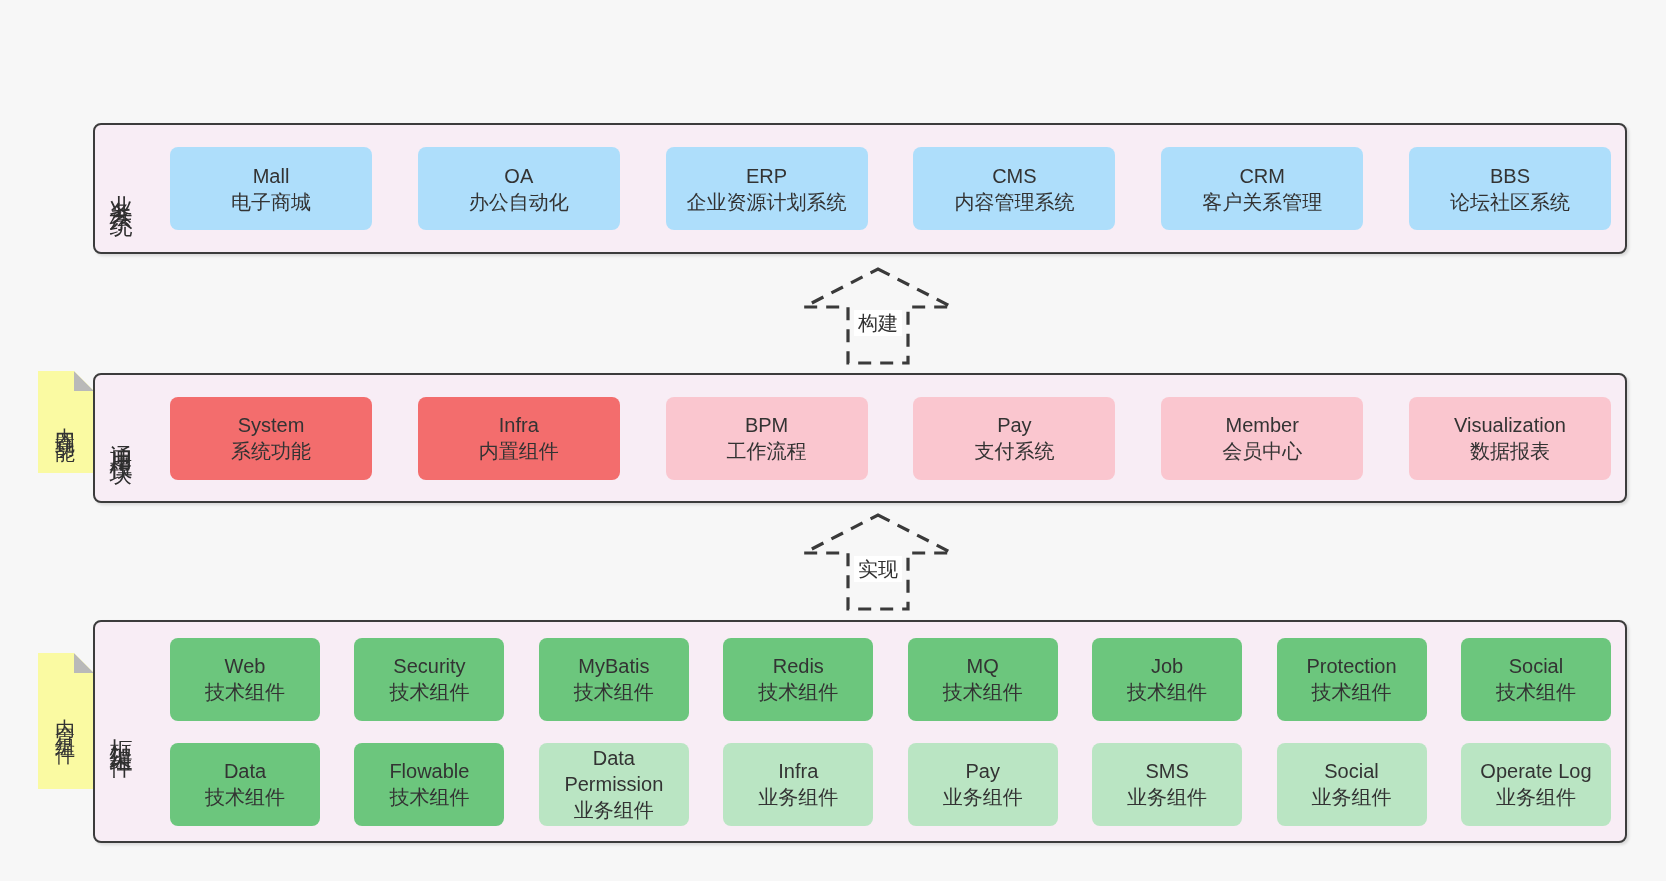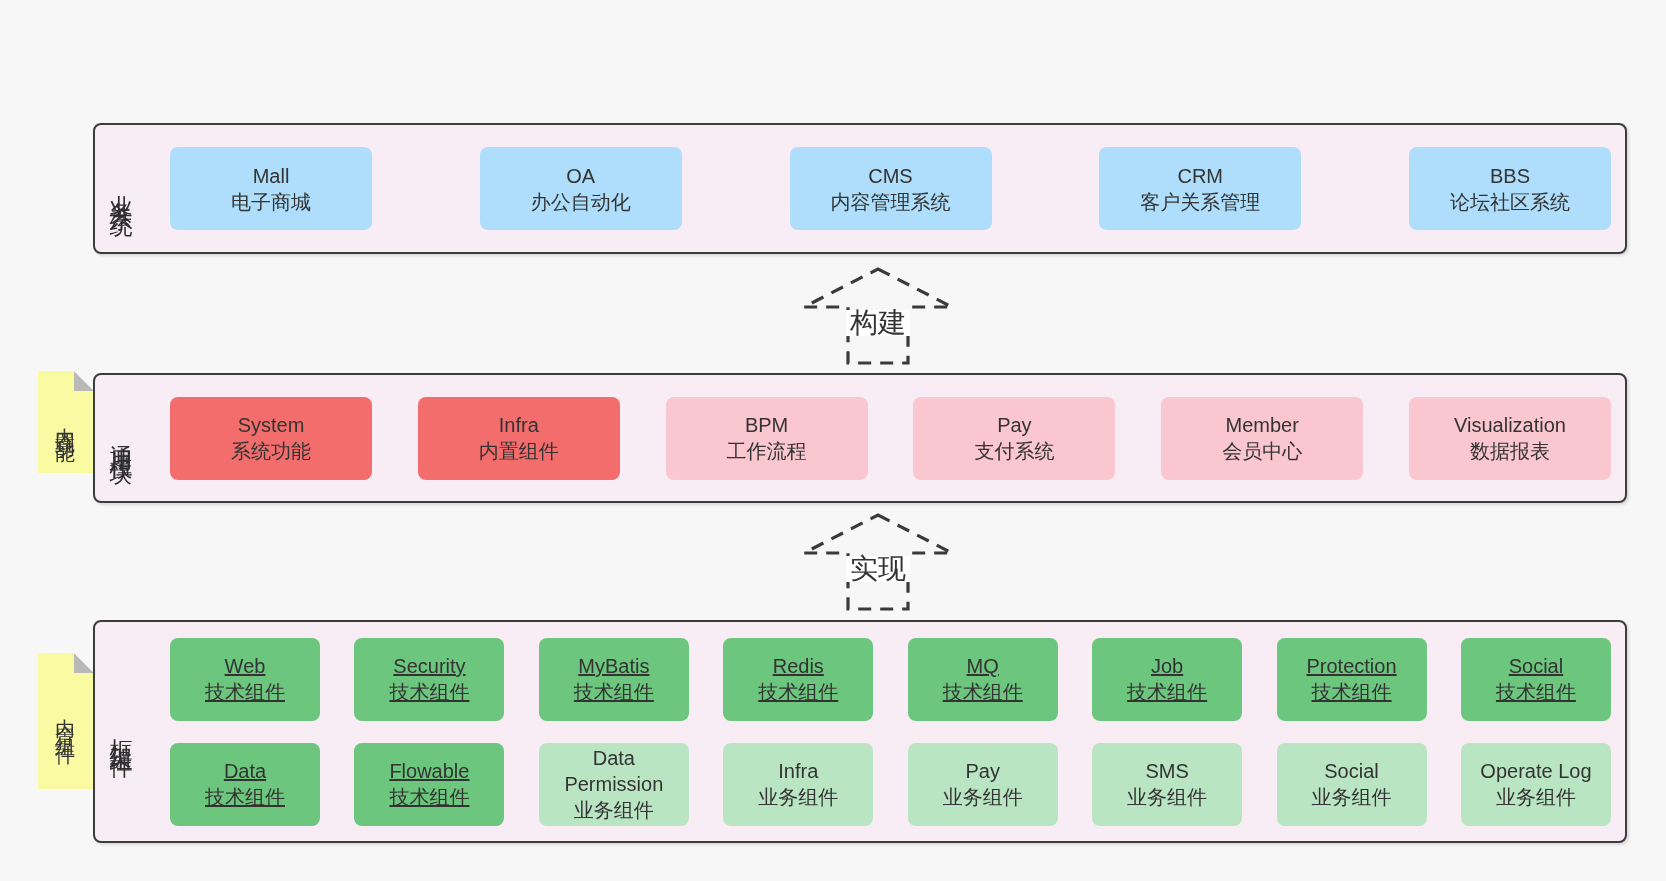--- a/index.html
+++ b/index.html
@@ -23,42 +23,42 @@
   .row{display:flex;justify-content:space-between;}
 
   .box{height:83px;border-radius:8px;display:flex;flex-direction:column;
        align-items:center;justify-content:center;text-align:center;
        color:#333;font-size:20px;line-height:26px;padding:0 4px;box-sizing:border-box;}
   .cols-6 .box{width:202px;}
   .cols-8 .box{width:150px;}
   .box.blue{background:var(--blue,#aedefb);}
   .box.red{background:var(--red,#f36d6d);align-items:center;}
   .box.pink{background:var(--pink,#fac6cf);}
-  .box.green{background:var(--green,#6cc67d);text-decoration:underline;}
+  .box.green{background:var(--green,#6cc67d);}
   .box.lightgreen{background:var(--lightgreen,#bae5c3);}
   .box-name{max-width:100%;}
   .box-desc{max-width:100%;}
 
   .sticky{position:absolute;background:var(--stickybg,#fafaa2);z-index:1;
           display:flex;align-items:center;justify-content:center;
           clip-path:polygon(0 0,calc(100% - 20px) 0,100% 20px,100% 100%,0 100%);}
   .sticky-label{writing-mode:vertical-rl;text-orientation:upright;
           font-size:20px;color:#333;letter-spacing:5px;}
   .sticky-1{left:38px;top:371px;width:56px;height:102px;}
   .sticky-2{left:38px;top:653px;width:56px;height:136px;}
   .sticky-2 .sticky-label{letter-spacing:9px;}
   .fold{position:absolute;top:0;right:0;width:20px;height:20px;
         background:var(--fold,#b9b9b9);clip-path:polygon(0 0,100% 100%,0 100%);}
 
   .arrow{position:absolute;z-index:0;}
   .arrow polygon{fill:none;stroke:#3a3a3a;stroke-width:3.2;stroke-dasharray:13 9;}
   .arrow-1{left:788px;top:262px;}
   .arrow-2{left:788px;top:508px;}
   .arrow-label{position:absolute;transform:translateX(-50%);background:#ffffff;
-        font-size:28px;color:#333;padding:1px 4px;line-height:24px;z-index:3;}
+        font-size:20px;color:#333;padding:1px 4px;line-height:24px;z-index:3;}
   .arrow-label-1{left:878px;top:310px;}
   .arrow-label-2{left:878px;top:556px;}
 </style>
 </head>
 <body>
 
 <div class="canvas">
 
   <div class="sticky sticky-1">
     <div class="fold"></div>
@@ -85,20 +85,24 @@
         <div class="row cols-6">
           <div class="box blue">
             <div class="box-name">Mall</div>
             <div class="box-desc">电子商城</div>
           </div>
           <div class="box blue">
             <div class="box-name">OA</div>
             <div class="box-desc">办公自动化</div>
           </div>
           <div class="box blue">
+            <div class="box-name">ERP</div>
+            <div class="box-desc">企业资源计划系统</div>
+          </div>
+          <div class="box blue">
             <div class="box-name">CMS</div>
             <div class="box-desc">内容管理系统</div>
           </div>
           <div class="box blue">
             <div class="box-name">CRM</div>
             <div class="box-desc">客户关系管理</div>
           </div>
           <div class="box blue">
             <div class="box-name">BBS</div>
             <div class="box-desc">论坛社区系统</div>

